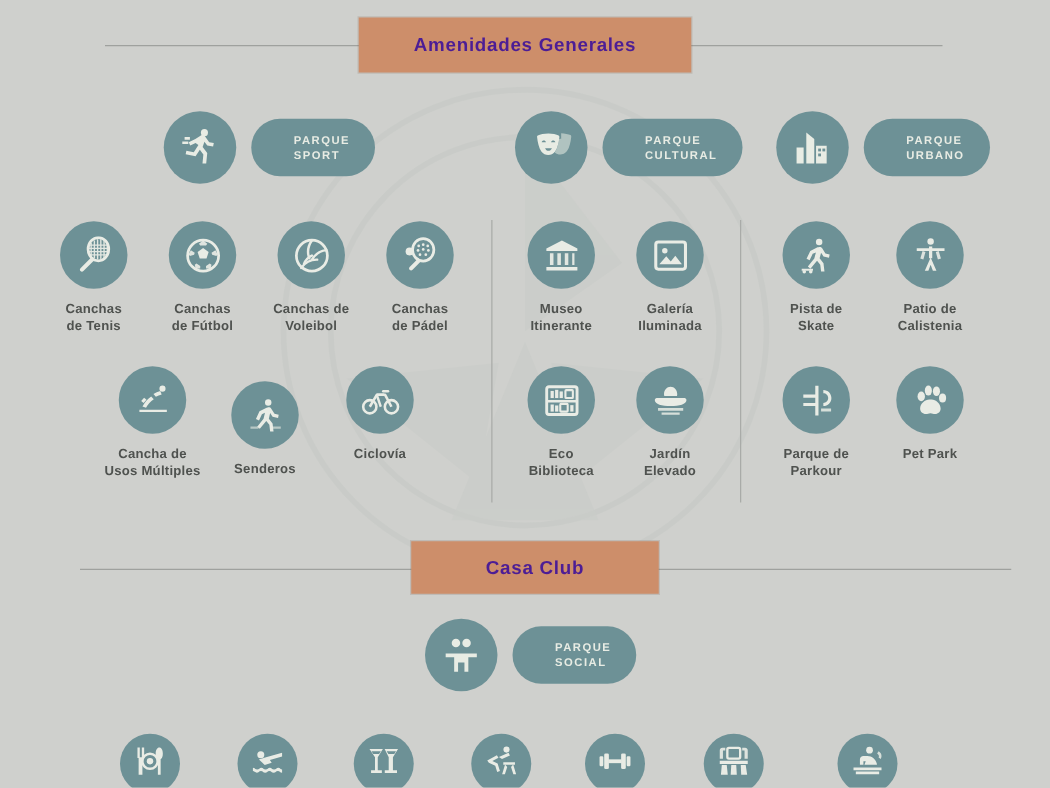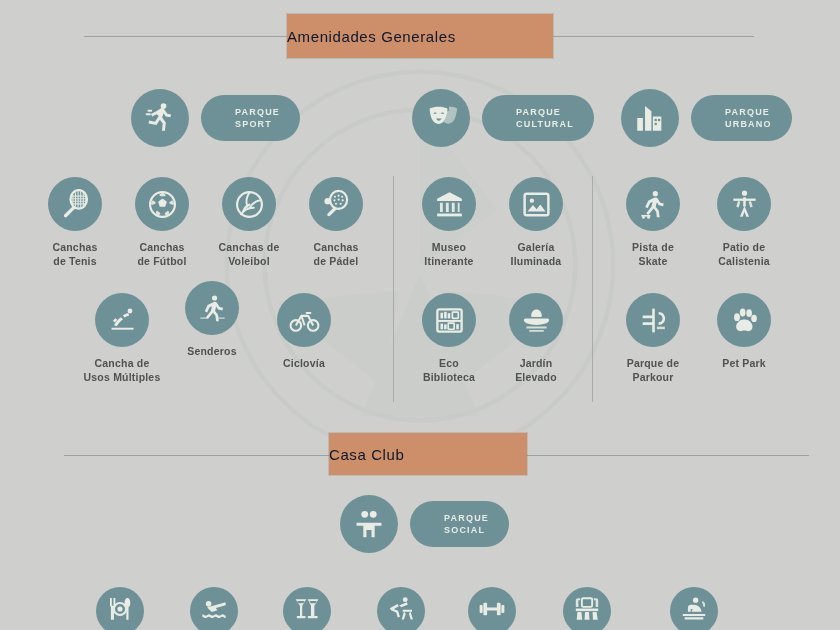--- a/index.html
+++ b/index.html
@@ -15,23 +15,23 @@
     width:420px;height:420px;opacity:.5;pointer-events:none;z-index:0;}
   .watermark svg{display:block;width:100%;height:100%;}
 
   .stage{position:absolute;inset:0;z-index:1;}
 
   
   .section-head{position:absolute;left:0;right:0;height:44px;}
   .section-rule{position:absolute;top:50%;height:1px;background:#9fa19e;}
   .banner{
     position:absolute;left:50%;top:0;transform:translateX(-50%);
-    background:#cd8e6a;color:#0f172a;
-    display:flex;align-items:center;
-    font-size:15px;font-weight:400;letter-spacing:.6px;
+    background:#cd8e6a;color:#4c1d95;
+    display:flex;align-items:center;justify-content:center;
+    font-size:15px;font-weight:700;letter-spacing:.6px;
     box-shadow:0 0 0 1px rgba(120,90,70,.18);
   }
 
   
   .pill{position:absolute;height:58px;display:flex;align-items:center;gap:36px;}
   .pill-badge{
     width:58px;height:58px;border-radius:50%;background:#6d9196;
     display:flex;align-items:center;justify-content:center;
     position:relative;z-index:2;flex:0 0 auto;
   }
@@ -203,21 +203,21 @@
           <path d="M5.4 15.6c1.4-2.6 3.2-4.6 5.4-6.1l1.6 1.7c-2 1.3-3.6 3-4.8 5.2z"></path>
           <path d="M12.2 7.9c1.3-.8 2.7-1.4 4.2-1.8l.9 2.1c-1.3.3-2.5.8-3.6 1.4z"></path>
           <circle cx="17.8" cy="4.6" r="1.9"></circle>
           <path d="M3.5 17.6h17v1.5h-17z"></path>
           <path d="M6.4 10.2l1.5 1.3-1.8 2-1.5-1.3z"></path>
         </svg>
     </div>
     <div class="amenity-label">Cancha de<br>Usos Múltiples</div>
   </div>
 
-  <div class="amenity" style="left:160px;top:281px;">
+  <div class="amenity" style="left:160px;top:305px;">
     <div class="amenity-circle">
       <svg viewBox="0 0 24 24">
           <circle cx="13.6" cy="3.9" r="2"></circle>
           <path d="M12.6 7.1 8.2 9.3 6 14.1l1.9.9 1.8-3.9 1.9-.9-.9 3.8-3.9 4.9 1.6 1.3 4-4.9 1.9 2.4.5 4.2h2.1l-.6-5-2.3-3 .8-3.5 1.5 2.3 3.4.8.4-2-2.6-.6-2-3.2c-.5-.8-1.5-1.1-2.3-.7z"></path>
           <path d="M2.6 18.8h5v1.3h-5z" opacity=".6"></path>
           <path d="M16 18.8h5.4v1.3H16z" opacity=".6"></path>
         </svg>
     </div>
     <div class="amenity-label">Senderos</div>
   </div>

